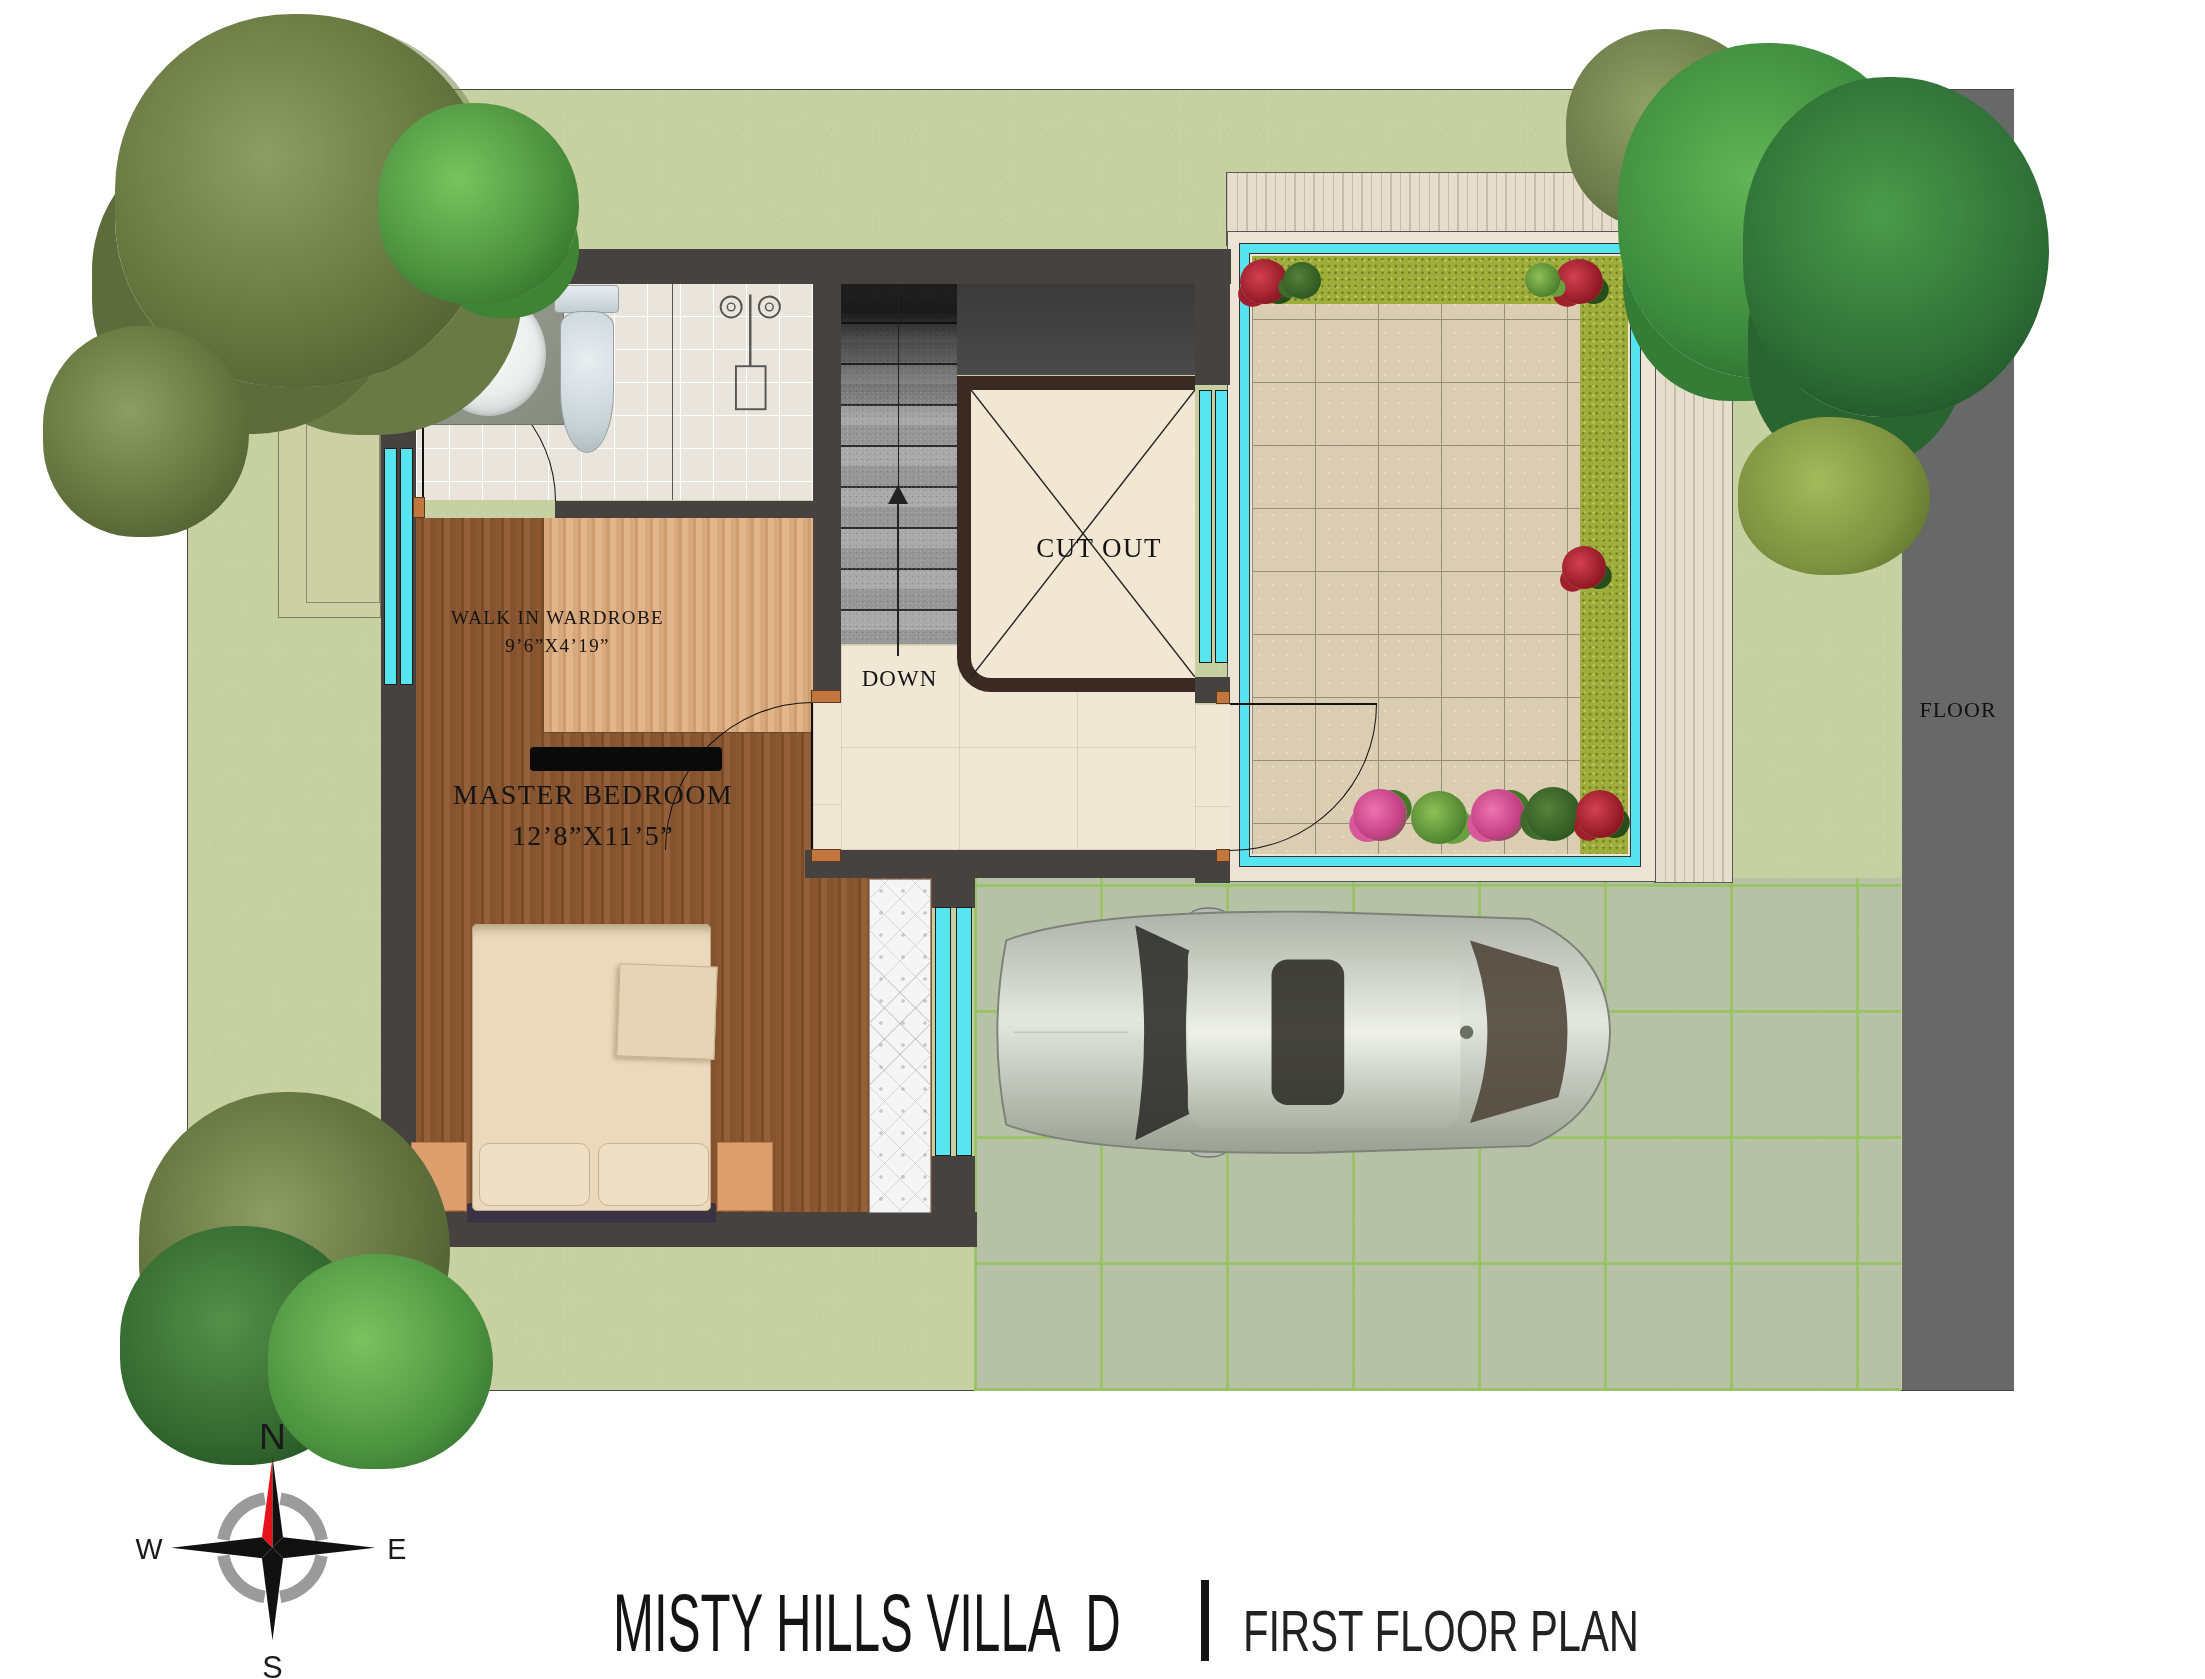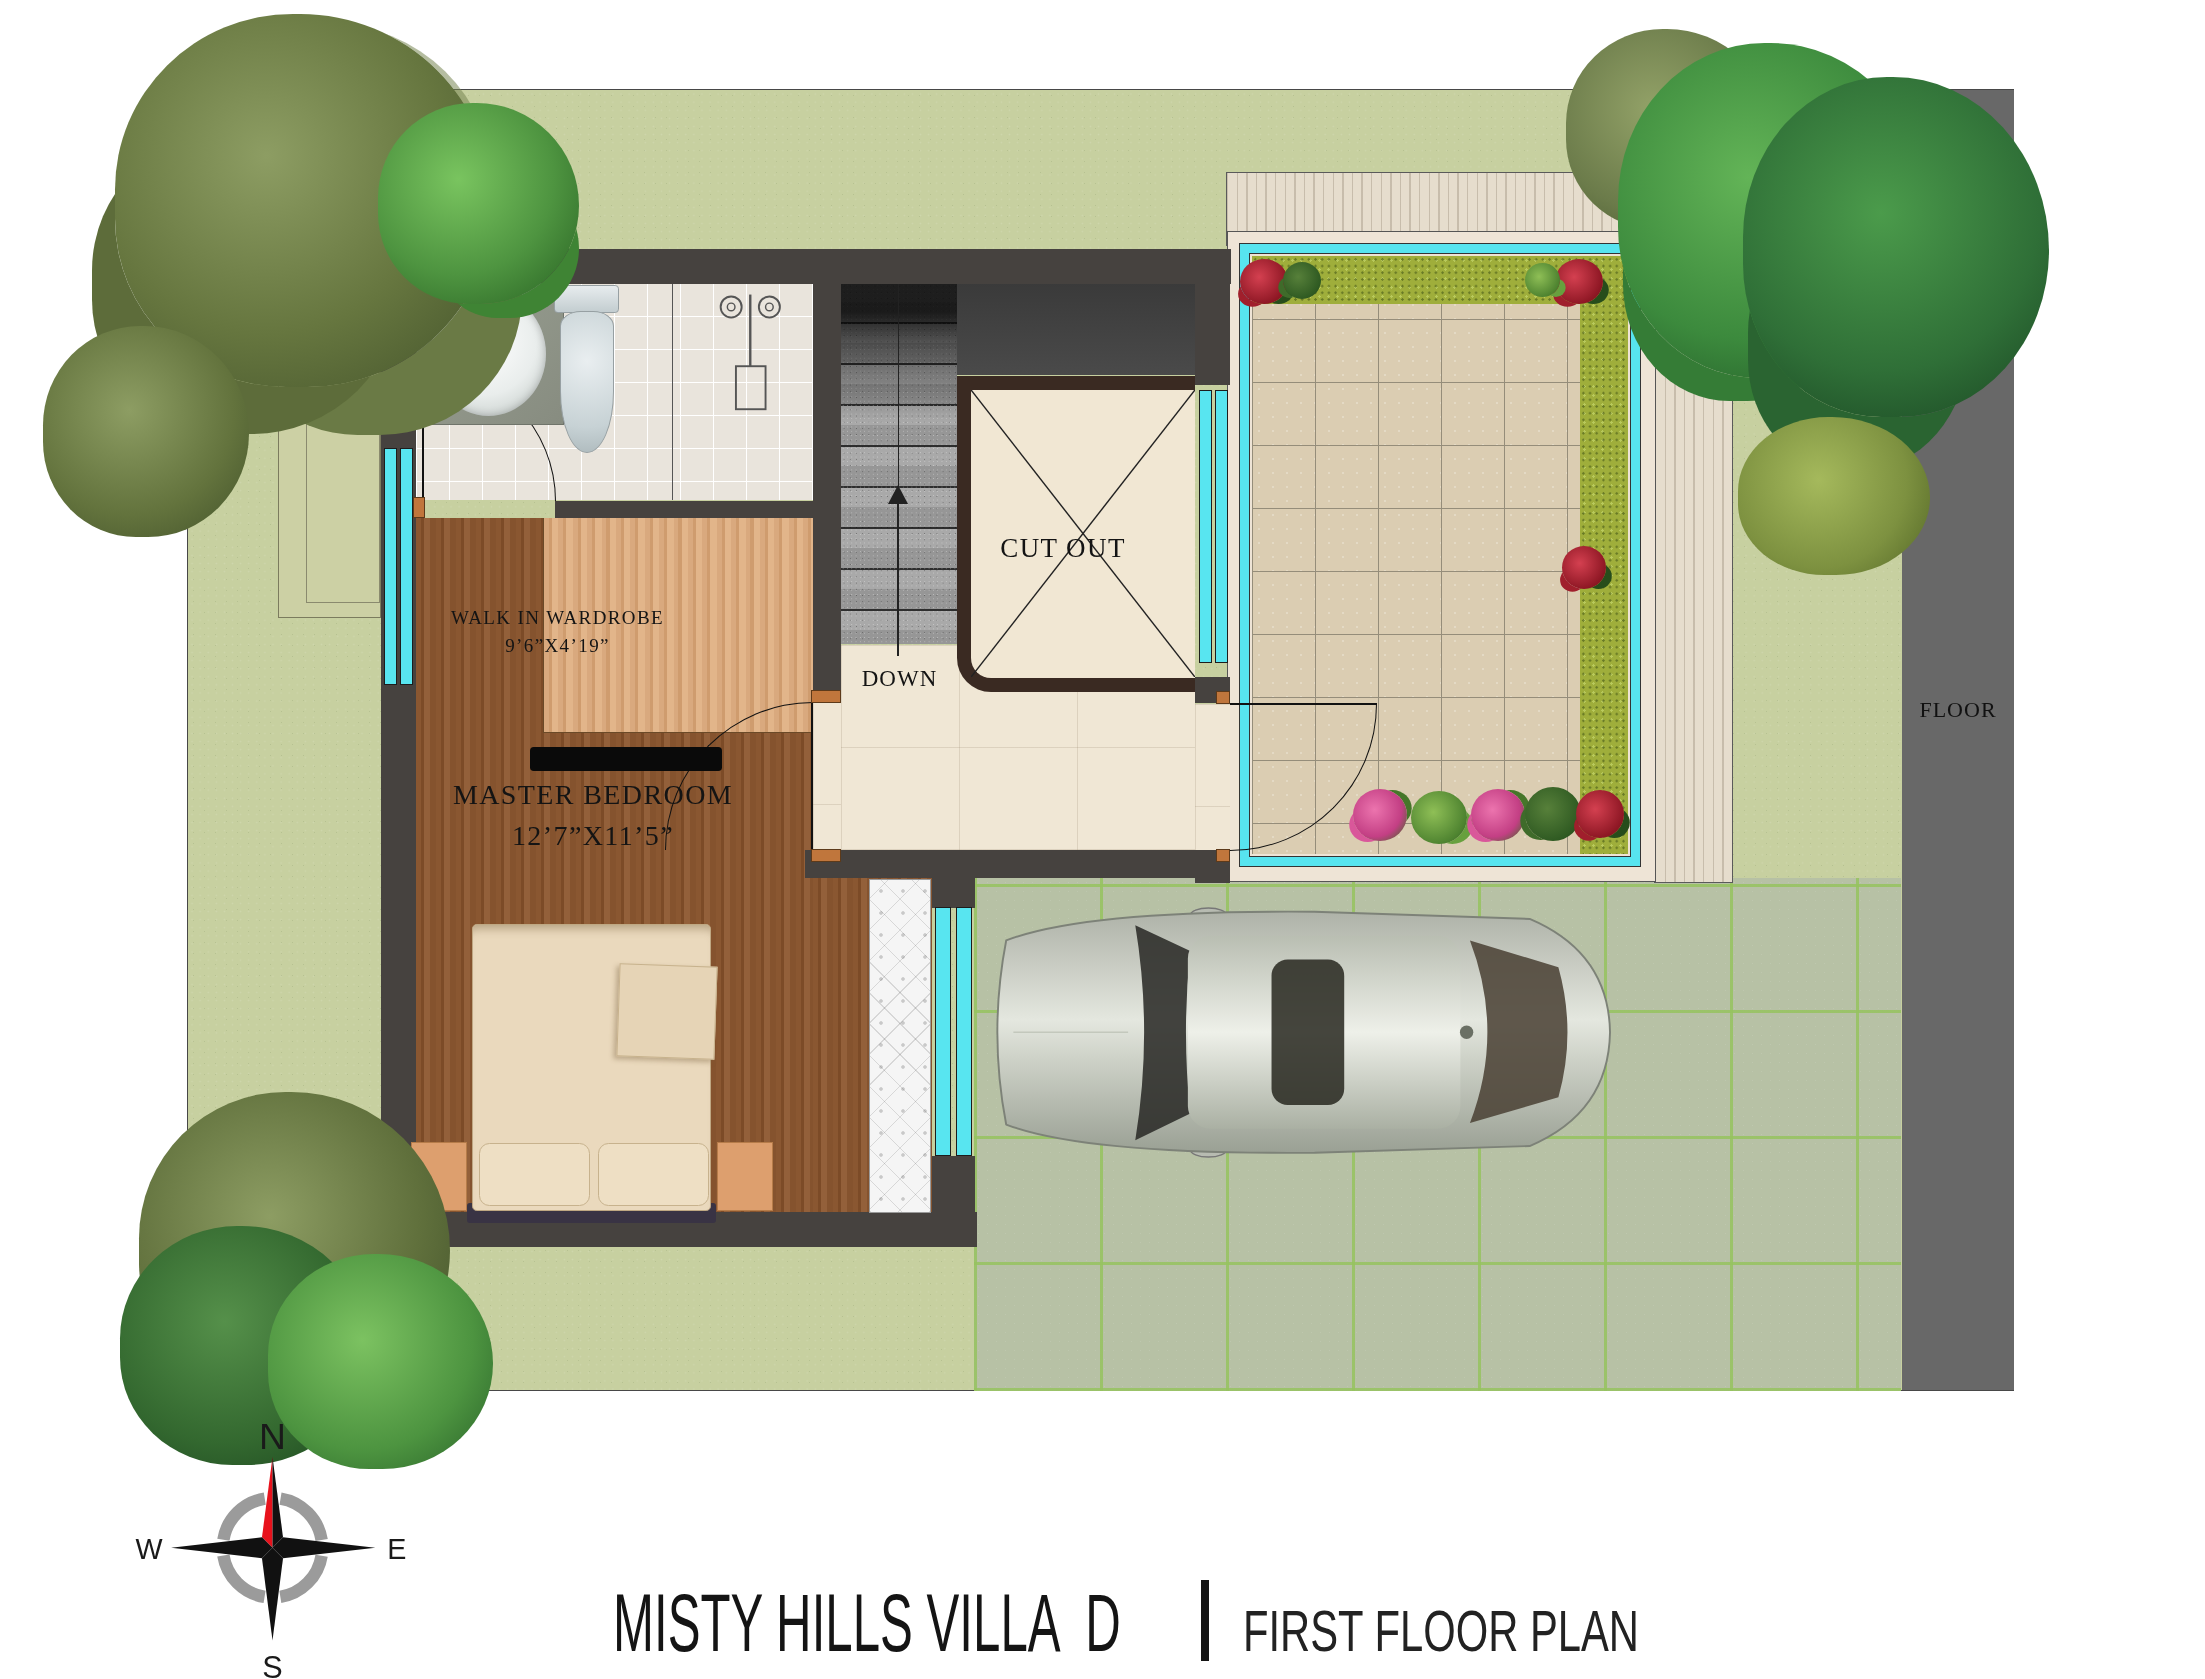--- a/index.html
+++ b/index.html
@@ -237,23 +237,23 @@
     <div class="abs tree" style="left:120px;top:1226px;width:249px;height:239px;background:radial-gradient(circle at 42% 40%,#55904a,#33682f 60%,#1f4a21 92%);"></div>
     <div class="abs tree" style="left:268px;top:1254px;width:225px;height:215px;background:radial-gradient(circle at 42% 40%,#7cc261,#4d9440 60%,#2e6a2c 92%);"></div>
   </div>
 
   <div class="abs room-label" style="left:390px;top:604px;width:335px;font-size:19px;">
     <div>WALK IN WARDROBE</div>
     <div>9’6”X4’19”</div>
   </div>
   <div class="abs room-label" style="left:445px;top:775px;width:296px;font-size:28px;">
     <div>MASTER BEDROOM</div>
-    <div>12’7”X11’5”</div>
+    <div>12’8”X11’5”</div>
   </div>
-  <div class="abs room-label" style="left:971px;top:529px;width:184px;font-size:27px;">CUT OUT</div>
+  <div class="abs room-label" style="left:971px;top:529px;width:184px;font-size:27px;padding-left:36px;">CUT OUT</div>
   <div class="abs room-label" style="left:843px;top:662px;width:113px;font-size:23px;letter-spacing:1px;">DOWN</div>
 
   <svg class="abs" style="left:129px;top:1424px;" width="287" height="259" viewBox="0 0 600 540">
     <circle cx="300" cy="258" r="104" fill="none" stroke="#9b9b9b" stroke-width="26" stroke-dasharray="130 33.2" stroke-dashoffset="146.6"></circle>
     <polygon points="300,68 300,258 278,236" fill="#e8121c"></polygon>
     <polygon points="300,68 322,236 300,258" fill="#111"></polygon>
     <polygon points="515,258 322,280 300,258 322,236" fill="#111"></polygon>
     <polygon points="300,452 278,280 300,258 322,280" fill="#111"></polygon>
     <polygon points="88,258 278,236 300,258 278,280" fill="#111"></polygon>
     <text x="300" y="52" text-anchor="middle" font-family="Liberation Sans, sans-serif" font-size="78" fill="#1a1a1a">N</text>

